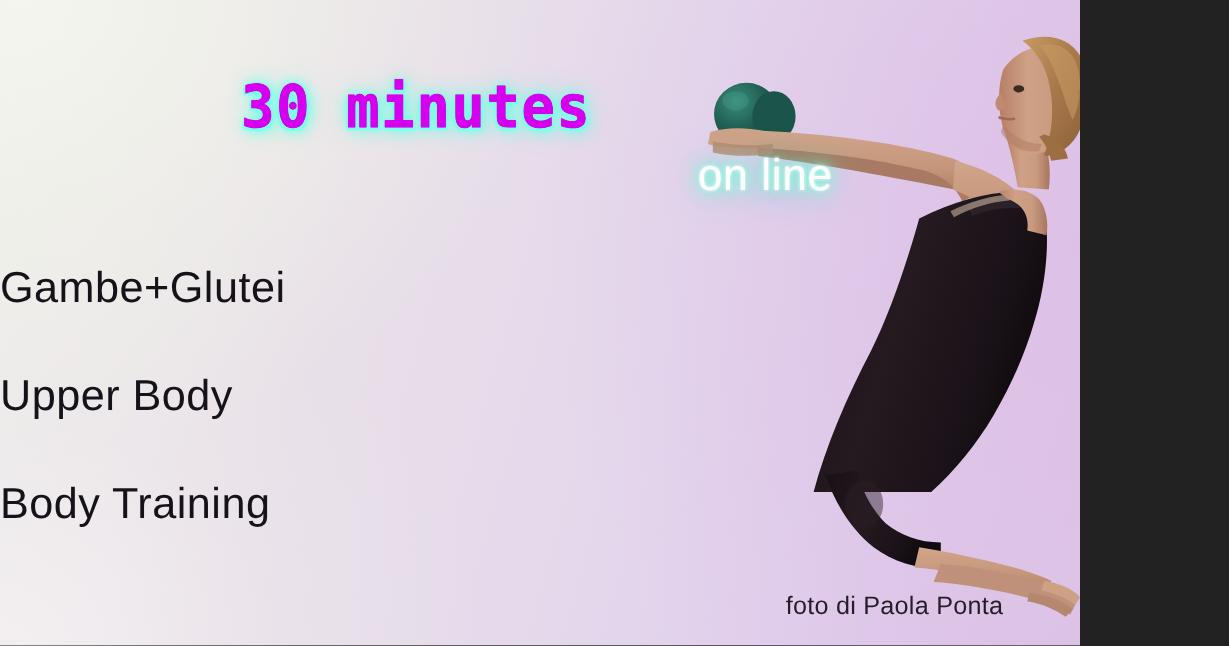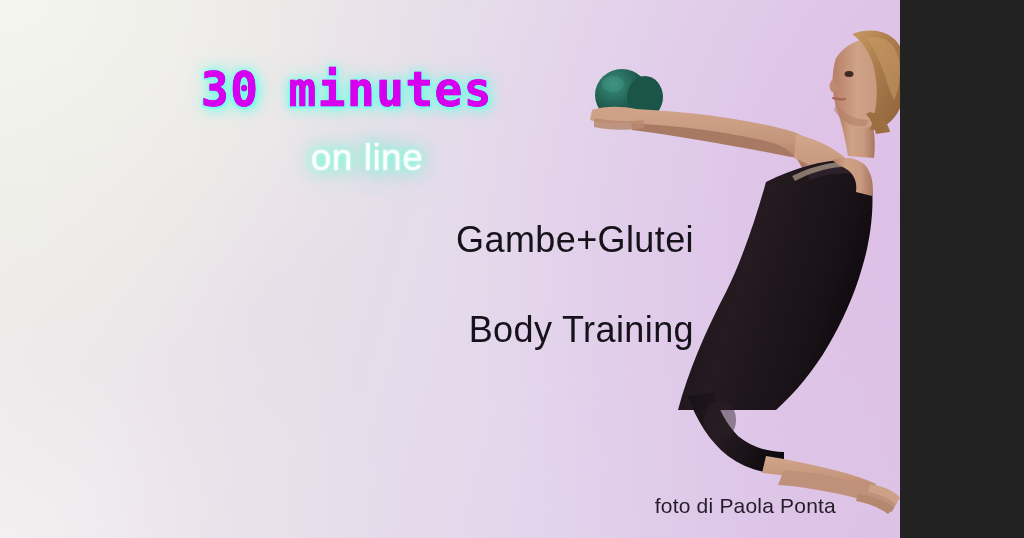--- a/index.html
+++ b/index.html
@@ -80,24 +80,23 @@
        0 0 22px rgba(120,255,220,0.45),
        3px 3px 10px rgba(110,255,215,0.8);
     
     transform: scaleY(1.06);
     filter: contrast(1.15);
   }
 
   .subline-wrap {
     position: absolute;
     left: 0;
-    top: 139px;
+    top: 127px;
     width: 694px;
-    text-align: center;
-    padding-left: 20px;
+    text-align: right;
   }
   .subline {
     display: inline-block;
     font-family: "Liberation Sans", sans-serif;
     font-weight: 300;
     font-size: 37px;
     letter-spacing: 0.5px;
     color: #ffffff;
     line-height: 1;
     text-shadow:
@@ -107,21 +106,21 @@
        0 0 26px rgba(110,255,215,0.65),
        0 0 40px rgba(110,255,215,0.4);
   }
 
   
   .menu {
     position: absolute;
     left: 0;
     top: 222px;
     width: 694px;
-    text-align: right;
+    text-align: left;
   }
   .menu-item {
     font-family: "Liberation Sans", sans-serif;
     font-weight: 400;
     font-size: 36px;
     letter-spacing: 0.4px;
     color: #15121a;
     line-height: 1;
     margin: 0 0 54px 0;
   }
@@ -301,18 +300,19 @@
   <div class="headline-wrap">
     <span class="headline">30 minutes</span>
   </div>
 
   <div class="subline-wrap">
     <span class="subline">on line</span>
   </div>
 
   <div class="menu">
     <div class="menu-item">Gambe+Glutei</div>
+    <div class="menu-item">Upper Body</div>
     <div class="menu-item">Body Training</div>
   </div>
 
   <div class="credit">foto di Paola Ponta</div>
 
 </div>
 
 </body></html>

